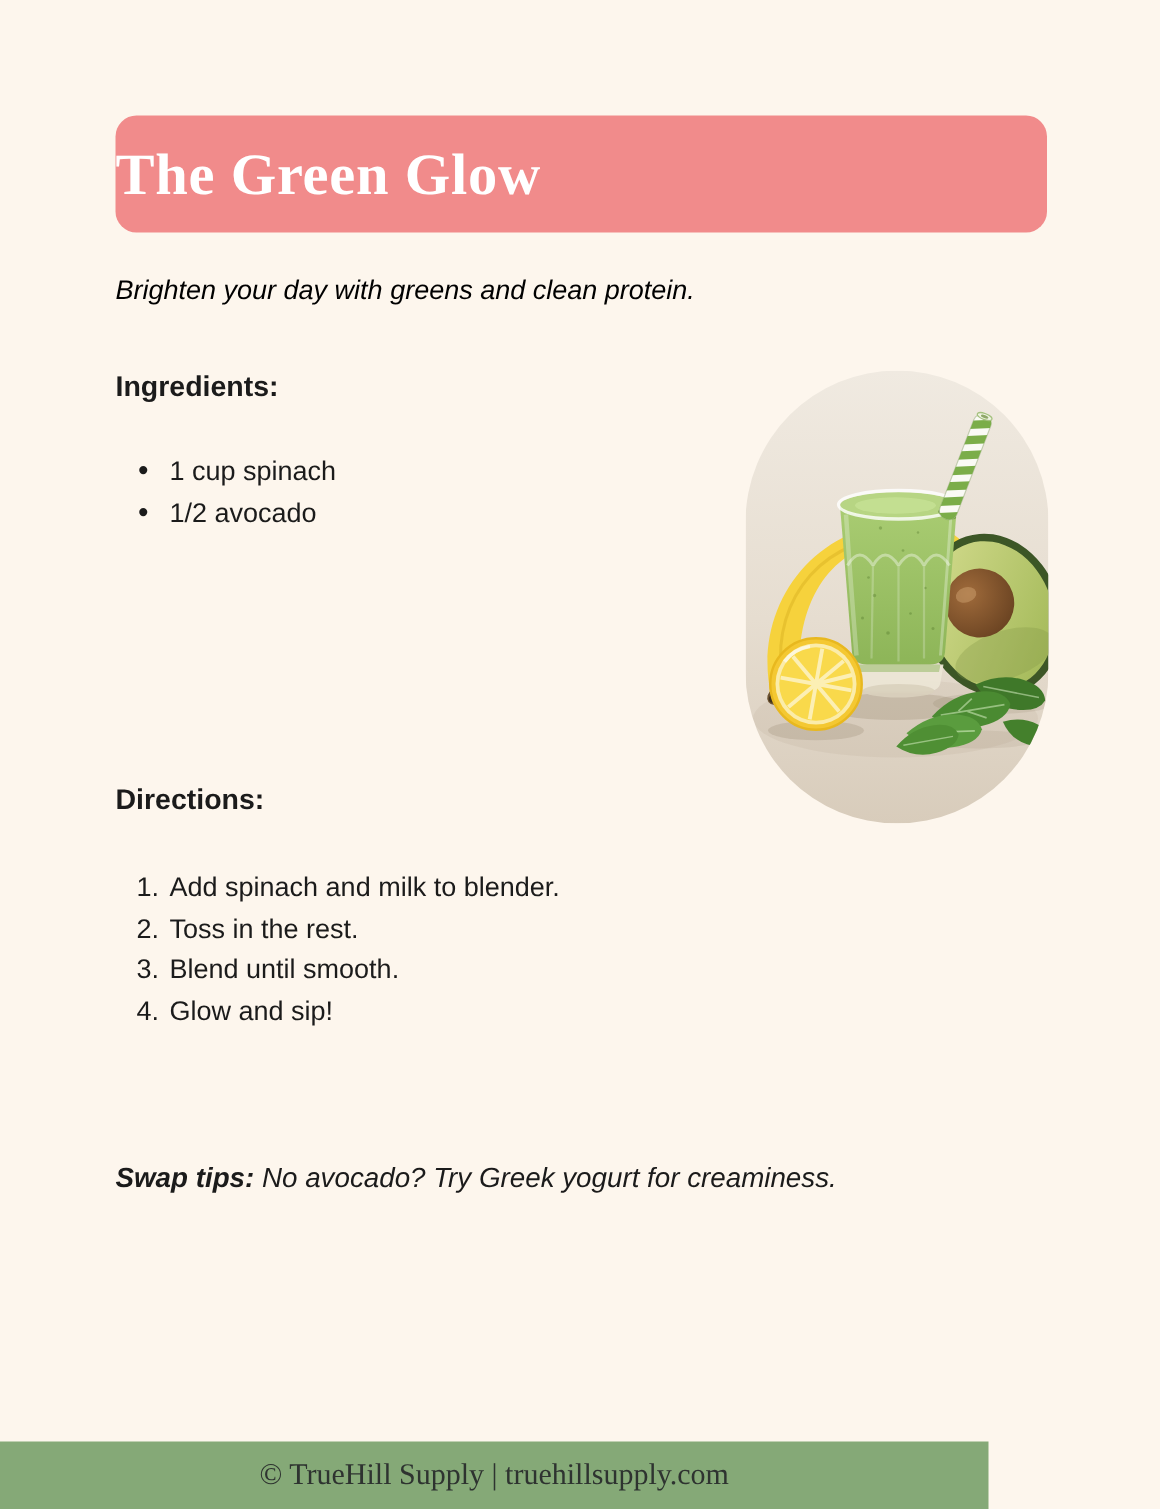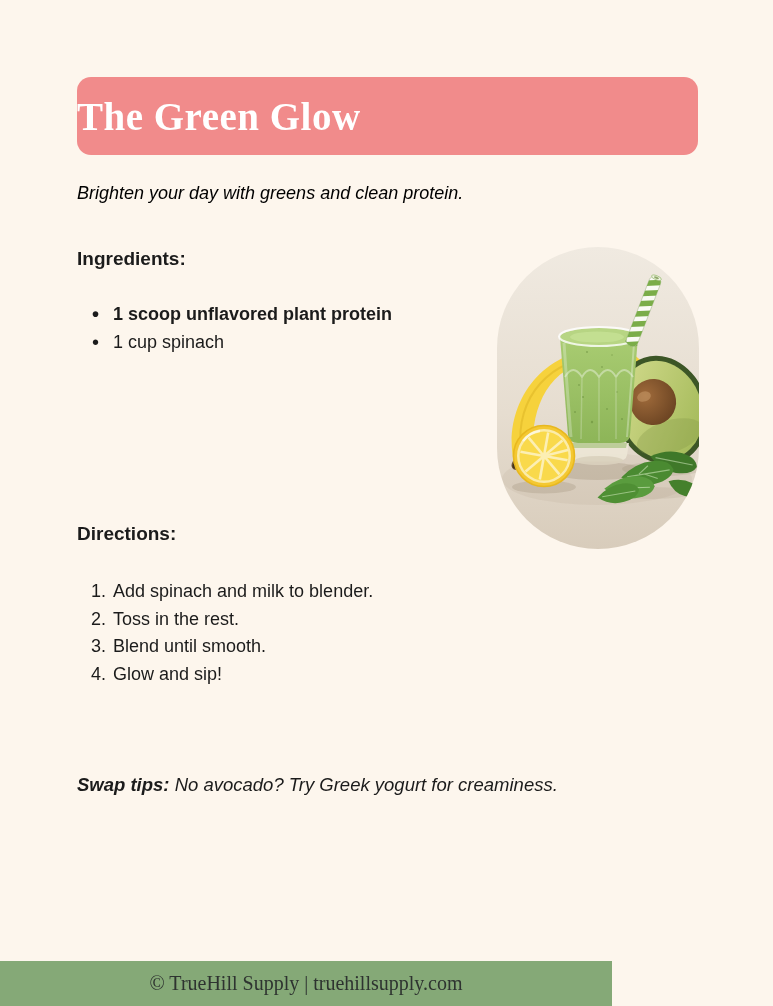--- a/index.html
+++ b/index.html
@@ -102,21 +102,21 @@
     position: absolute;
     left: 497px; top: 247px;
     width: 202px; height: 302px;
     border-radius: 101px;
     overflow: hidden;
   }
   .photo svg { display: block; width: 100%; height: 100%; }
   .footer {
     position: absolute;
     left: 0; top: 961px;
-    width: 612px; height: 45px;
+    width: 659px; height: 45px;
     background: var(--footer-bg);
     display: flex; align-items: center; justify-content: center;
   }
   .footer .footer-text {
     font-family: "Liberation Serif", serif;
     font-size: 20px;
     color: var(--footer-text);
   }
 </style>
 </head>
@@ -126,22 +126,22 @@
 
   <div class="banner">
     <h1>The Green Glow</h1>
   </div>
 
   <div class="subtitle">Brighten your day with greens and clean protein.</div>
 
   <div class="section-heading h-ingredients">Ingredients:</div>
 
   <ul class="ingredients">
-    <li class="em">1 scoop unflavored plant protein</li>
     <li>1 cup spinach</li>
+    <li>1/2 avocado</li>
   </ul>
 
   <figure class="photo" aria-label="Green smoothie in a faceted glass with a green striped straw, surrounded by a banana, a lemon half, an avocado half and spinach leaves on a beige background">
     <svg viewBox="0 0 202 302" xmlns="http://www.w3.org/2000/svg">
       <defs>
         <linearGradient id="gBg" x1="0" y1="0" x2="0" y2="1">
           <stop offset="0" stop-color="#F0EAE1"></stop>
           <stop offset="0.55" stop-color="#E6DDD0"></stop>
           <stop offset="1" stop-color="#D8CCBB"></stop>
         </linearGradient>

